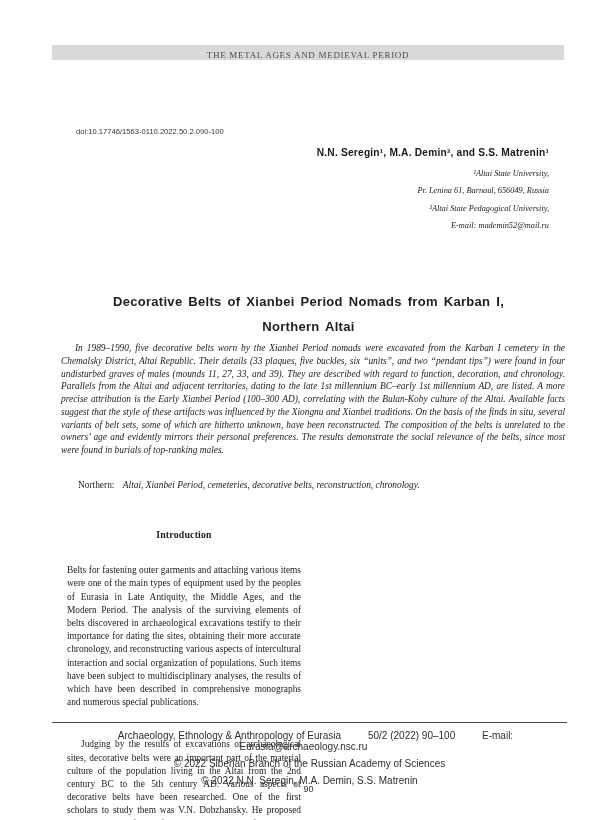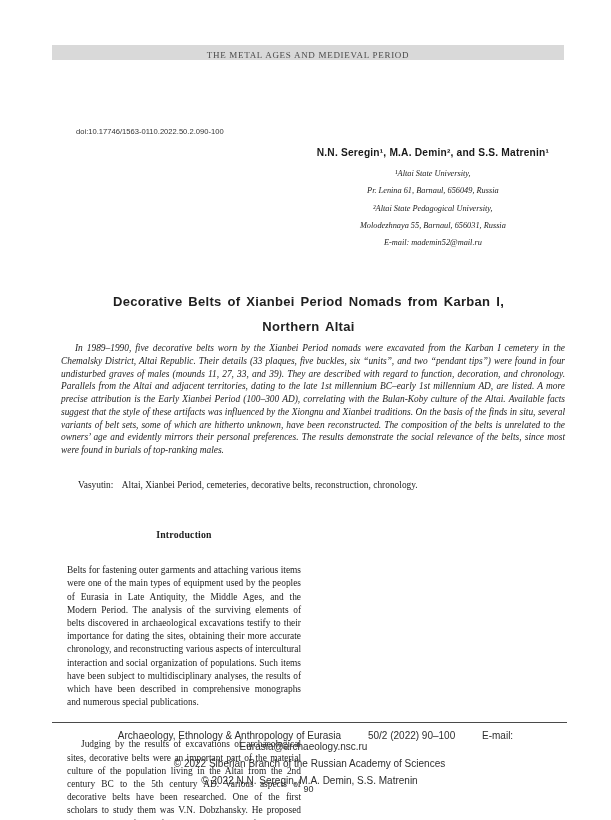--- a/index.html
+++ b/index.html
@@ -19,38 +19,38 @@
     font-family:"Liberation Sans", sans-serif; font-size:7.6px; color:#333;
   }
   .authors-block {
     position:absolute; right:59px; top:138px; text-align:right;
   }
   .authors {
     font-family:"Liberation Sans", sans-serif; font-weight:bold;
     font-size:10.2px; color:#1a1a1a; margin-bottom:4px; letter-spacing:0.2px;
   }
   .affiliation {
-    font-style:italic; font-size:8.3px; line-height:11.3px; color:#222;text-align:center;
+    font-style:italic; font-size:8.3px; line-height:11.3px; color:#222;
   }
   .title {
     position:absolute; left:0; right:0; top:284px; text-align:center;
     font-family:"Liberation Sans", sans-serif; font-weight:bold;
     font-size:13px; line-height:18.5px; letter-spacing:0.3px; word-spacing:2px;
     color:#1f1f1f;
   }
   .abstract {
     position:absolute; left:55px; width:510px; top:336px;
     font-style:italic; font-size:9.4px; line-height:12.75px;
     text-align:justify; text-indent:14px; color:#1c1c1c;
   }
   .keywords {
     position:absolute; left:55px; width:510px; top:474px;
     font-size:9.4px; text-indent:14px;
   }
-  .keywords .kw-text { }
+  .keywords .kw-text { font-style:italic; }
   .columns {
     position:absolute; left:55px; width:510px; top:511px;
     display:flex; gap:17px;flex-direction:column;
   }
   .col { width:246px; font-size:9.4px; line-height:13.2px; text-align:justify; }
   .intro-heading {
     text-align:center; font-weight:bold; font-size:9.8px;
     margin:5px 0 17px 0; letter-spacing:0.2px;
   }
   .col-par-indent { text-indent:14px; }
@@ -73,33 +73,32 @@
   <span>THE METAL AGES AND MEDIEVAL PERIOD</span>
 </div>
 
 <div class="doi">doi:10.17746/1563-0110.2022.50.2.090-100</div>
 
 <div class="authors-block">
   <div class="authors">N.N. Seregin¹, M.A. Demin², and S.S. Matrenin¹</div>
   <div class="affiliation">¹Altai State University,</div>
   <div class="affiliation">Pr. Lenina 61, Barnaul, 656049, Russia</div>
   <div class="affiliation">²Altai State Pedagogical University,</div>
-  <div class="affiliation">Molodezhnaya 55, Barnaul, 656031, Russia</div>
   <div class="affiliation">E-mail: mademin52@mail.ru</div>
 </div>
 
 <h1 class="title">
   <span style="display:block">Decorative Belts of Xianbei Period Nomads from Karban I,</span>
   <span style="display:block">Northern Altai</span>
 </h1>
 
 <p class="abstract">In 1989–1990, five decorative belts worn by the Xianbei Period nomads were excavated from the Karban I cemetery in the Chemalsky District, Altai Republic. Their details (33 plaques, five buckles, six “units”, and two “pendant tips”) were found in four undisturbed graves of males (mounds 11, 27, 33, and 39). They are described with regard to function, decoration, and chronology. Parallels from the Altai and adjacent territories, dating to the late 1st millennium BC–early 1st millennium AD, are listed. A more precise attribution is the Early Xianbei Period (100–300 AD), correlating with the Bulan-Koby culture of the Altai. Available facts suggest that the style of these artifacts was influenced by the Xiongnu and Xianbei traditions. On the basis of the finds in situ, several variants of belt sets, some of which are hitherto unknown, have been reconstructed. The composition of the belts is unrelated to the owners’ age and evidently mirrors their personal preferences. The results demonstrate the social relevance of the belts, since most were found in burials of top-ranking males.</p>
 
 <p class="keywords">
-  <span>Vasyutin:</span>
+  <span>Northern:</span>
   <span class="kw-text"> Altai, Xianbei Period, cemeteries, decorative belts, reconstruction, chronology.</span>
 </p>
 
 <div class="columns">
   <div class="col">
     <h2 class="intro-heading">Introduction</h2>
     <p>Belts for fastening outer garments and attaching various items were one of the main types of equipment used by the peoples of Eurasia in Late Antiquity, the Middle Ages, and the Modern Period. The analysis of the surviving elements of belts discovered in archaeological excavations testify to their importance for dating the sites, obtaining their more accurate chronology, and reconstructing various aspects of intercultural interaction and social organization of populations. Such items have been subject to multidisciplinary analyses, the results of which have been described in comprehensive monographs and numerous special publications.</p>
   </div>
   <div class="col">
     <p class="col-par-indent">Judging by the results of excavations of archaeological sites, decorative belts were an important part of the material culture of the population living in the Altai from the 2nd century BC to the 5th century AD. Various aspects of decorative belts have been researched. One of the first scholars to study them was V.N. Dobzhansky. He proposed reconstructions of belts from the necropolises of Balyktyyul and Kok-Pash (Dobzhansky, 1990: 26–27, pl. XVII, 1; XIX, 1). These results were taken into consideration while analyzing belt sets from the Kok-Pash site (Vasyutin, 2000), and were summarized in a book on the evidence discovered in the excavations of that site (Bobrov, Vasyutin A.S., Vasyutin S.A., 2003: 25–27). Individual belts from the Verkh-Uimon cemetery were</p>

